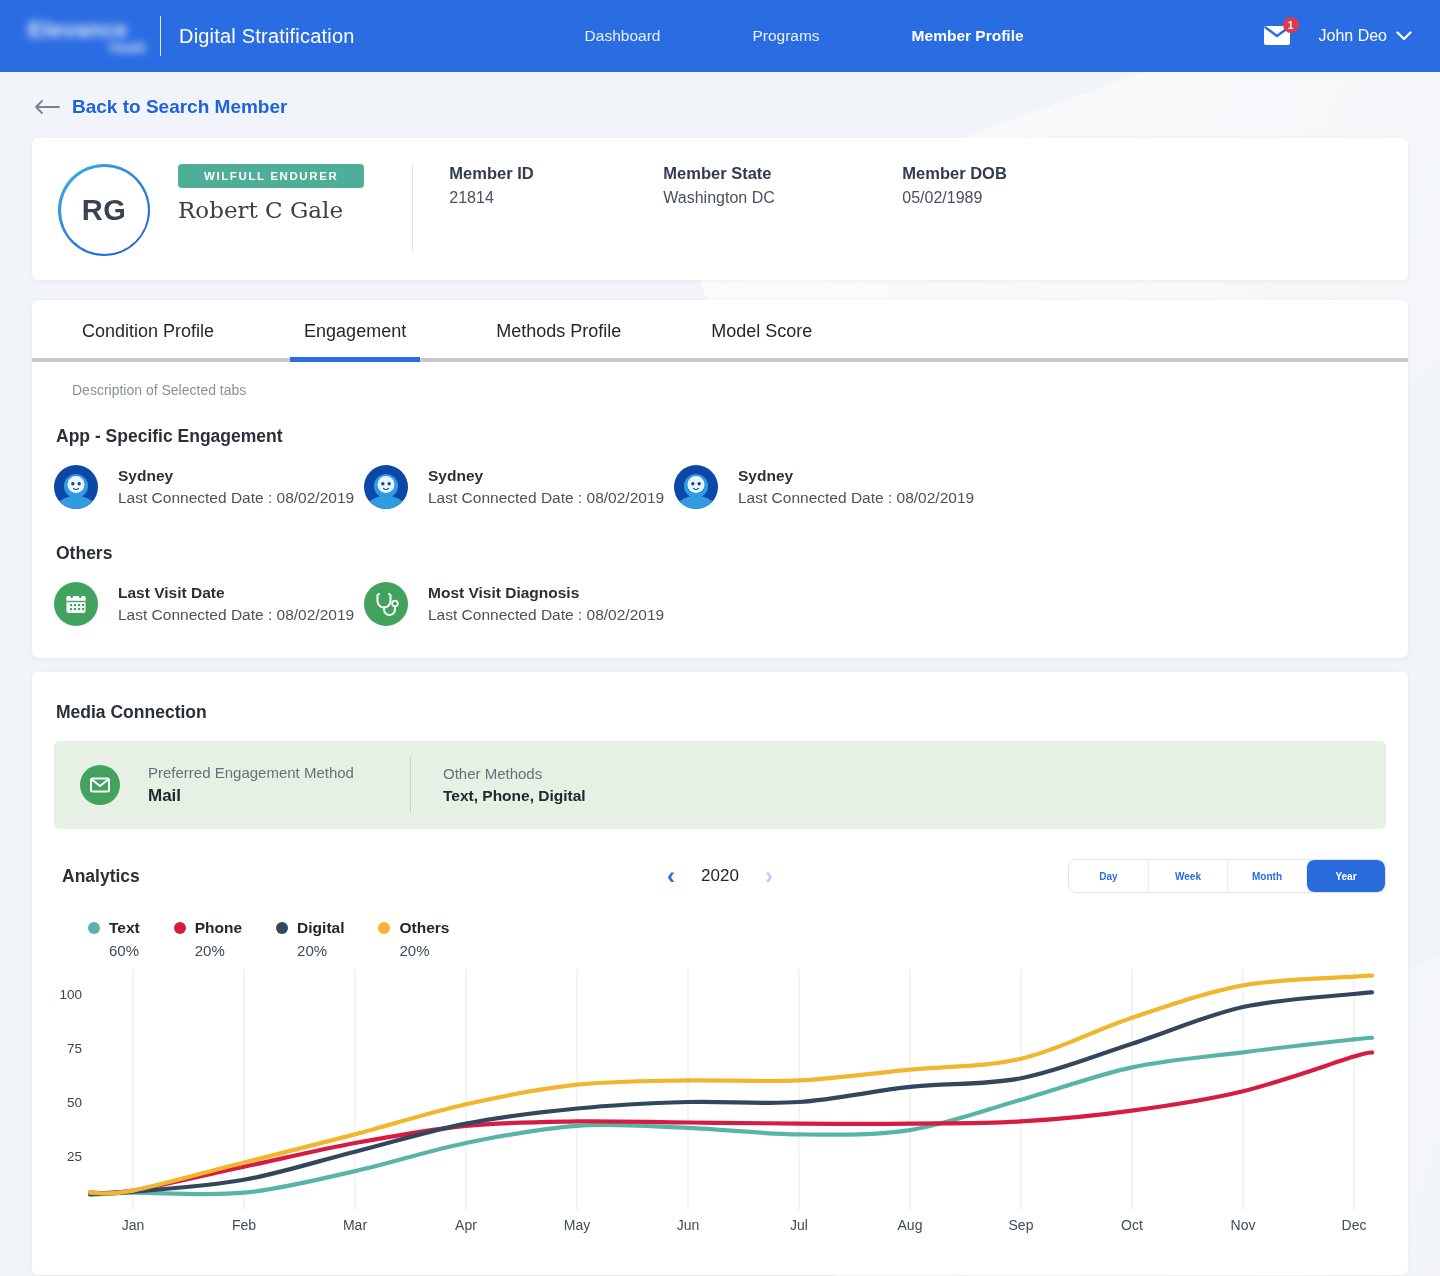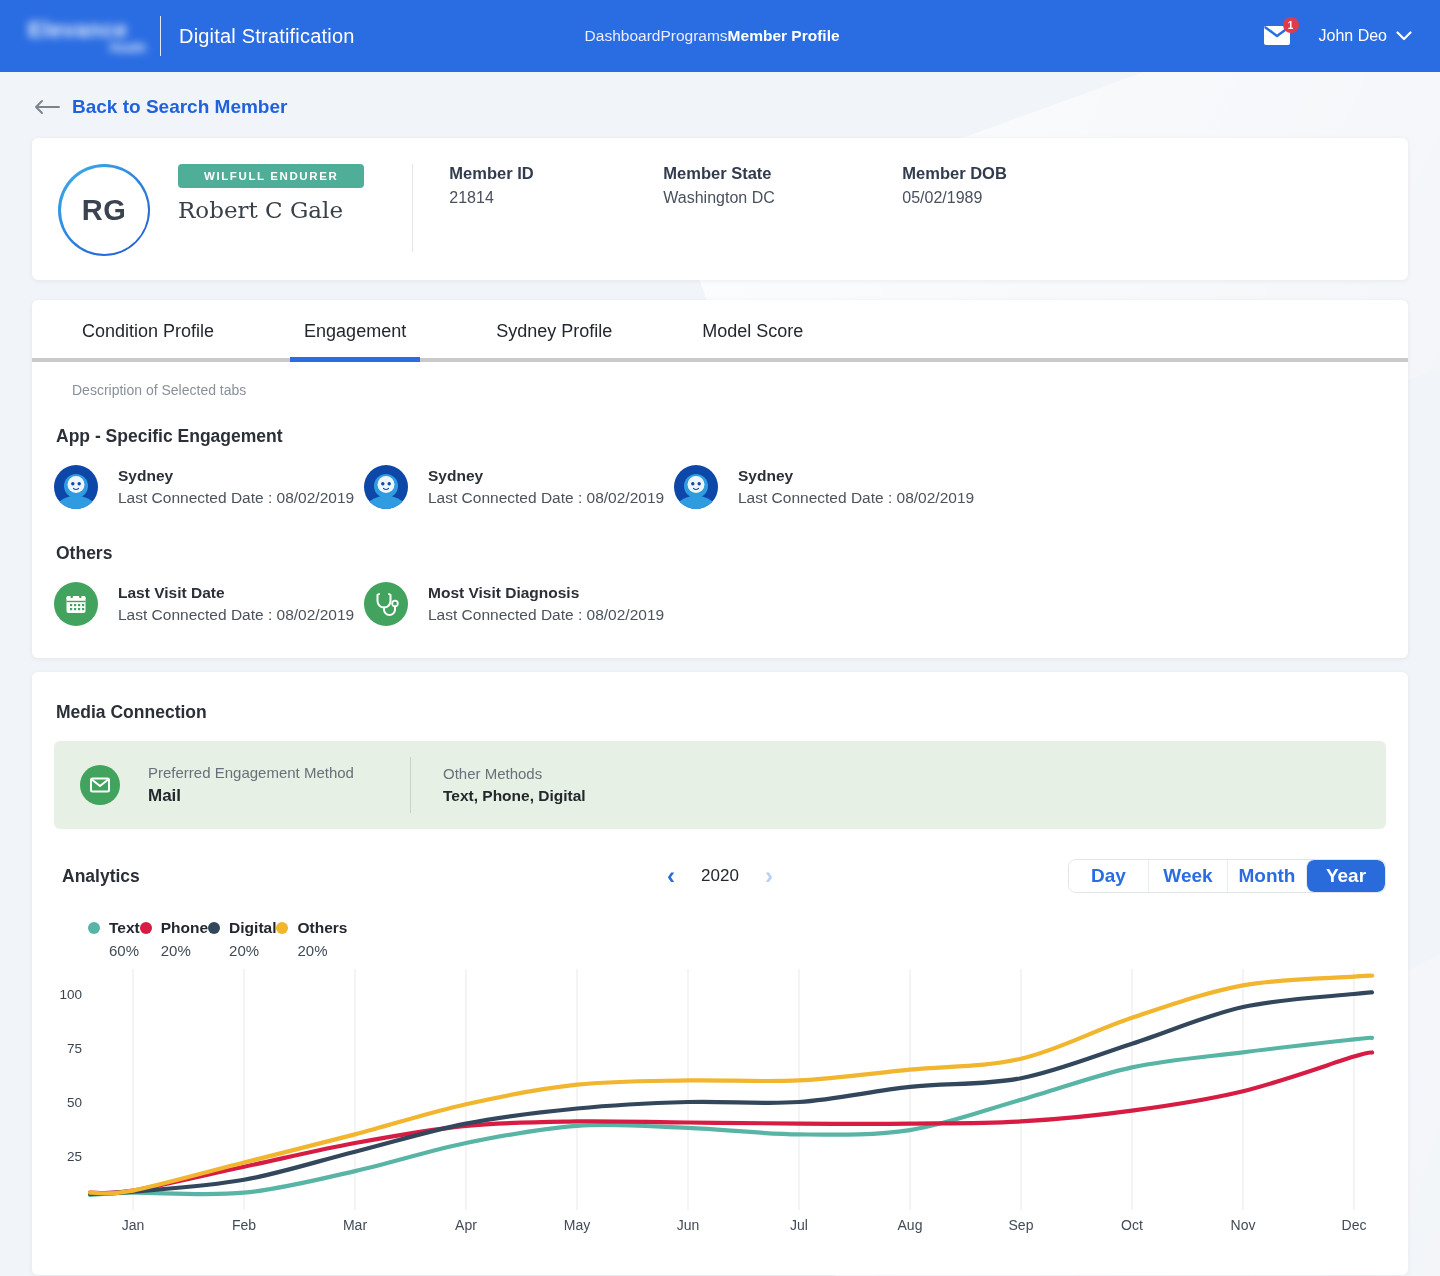--- a/index.html
+++ b/index.html
@@ -22,21 +22,21 @@
   .topbar {
     position:relative; z-index:5;
     height:72px; background:#2a6ce2; color:#fff;
     display:flex; align-items:center; padding:0 28px;
   }
   .logo-wrap { display:flex; flex-direction:column; align-items:flex-start; filter:blur(4px); opacity:.92; width:118px; }
   .logo-line1 { font-size:22px; font-weight:bold; letter-spacing:.5px; }
   .logo-line2 { font-size:12px; font-weight:bold; align-self:flex-end; margin-top:-2px; }
   .logo-divider { width:1px; height:40px; background:rgba(255,255,255,.85); margin:0 18px 0 14px; }
   .app-title { font-size:20px; font-weight:400; letter-spacing:.2px; }
-  .topnav { display:flex; margin-left:230px; }
+  .topnav { display:flex; gap:92px; margin-left:230px; }
   .topnav .nav-item { font-size:15.5px; color:#e8efff; cursor:pointer; }
   .topnav .nav-item.active { font-weight:bold; color:#fff; }
   .topbar-right { margin-left:auto; display:flex; align-items:center; gap:26px; }
   .mail-wrap { position:relative; width:30px; height:24px; cursor:pointer; }
   .mail-badge {
     position:absolute; top:-7px; right:-6px; background:#e03a4e; color:#fff;
     width:16px; height:16px; border-radius:50%; font-size:10px; font-weight:bold;
     display:flex; align-items:center; justify-content:center;
   }
   .user-menu { display:flex; align-items:center; gap:9px; font-size:16px; cursor:pointer; }
@@ -107,27 +107,27 @@
   .analytics-row { position:relative; display:flex; align-items:center; margin:30px 22px 0 22px; height:34px; }
   .analytics-title { font-size:17.5px; font-weight:bold; color:#2b3038; margin-left:8px; }
   .year-nav { position:absolute; left:50%; transform:translateX(-50%); display:flex; align-items:center; gap:26px; }
   .chev { font-size:24px; font-weight:bold; line-height:1; cursor:pointer; }
   .chev-left { color:#2a6ce2; }
   .chev-right { color:#b9d0f2; }
   .year-label { font-size:17px; color:#23272e; }
   .range-toggle { margin-left:auto; display:flex; border:1px solid #e2e6ea; border-radius:8px; overflow:hidden; background:#fff; }
   .range-btn {
     width:79px; height:32px; display:flex; align-items:center; justify-content:center;
-    font-size:19px; font-weight:bold; color:#2a6ce2; background:#fff; border:none;
+    font-size:10px; font-weight:bold; color:#2a6ce2; background:#fff; border:none;
     border-left:1px solid #e9ecef; cursor:pointer; font-family:inherit;
   }
   .range-btn:first-child { border-left:none; }
   .range-btn.active { background:#2a6bdc; color:#fff; border-radius:8px; }
 
-  .legend-row { display:flex; margin:26px 0 0 56px; }
+  .legend-row { display:flex; margin:26px 0 0 56px; gap:34px; }
   .legend-item { display:flex; flex-direction:column; }
   .legend-top { display:flex; align-items:center; gap:9px; }
   .legend-dot { width:12px; height:12px; border-radius:50%; }
   .legend-name { font-size:15.5px; font-weight:bold; color:#23272e; }
   .legend-pct { font-size:15px; color:#3f4a56; margin:5px 0 0 21px; }
 
   .chart-wrap { margin-top:8px; }
   .chart-wrap svg { display:block; font-family:"Liberation Sans", sans-serif; }
 </style>
 </head>
@@ -203,21 +203,21 @@
 
   <section class="card tabs-card">
     <div class="tab-row">
       <div class="tab">
           <span>Condition Profile</span>
         </div>
       <div class="tab active">
           <span>Engagement</span>
         </div>
       <div class="tab">
-          <span>Sydney Profile</span>
+          <span>Methods Profile</span>
         </div>
       <div class="tab">
           <span>Model Score</span>
         </div>
     </div>
     <div class="tab-desc">Description of Selected tabs</div>
 
     <h3 class="section-title">App - Specific Engagement</h3>
     <div class="eng-row">
       <div class="eng-item">

